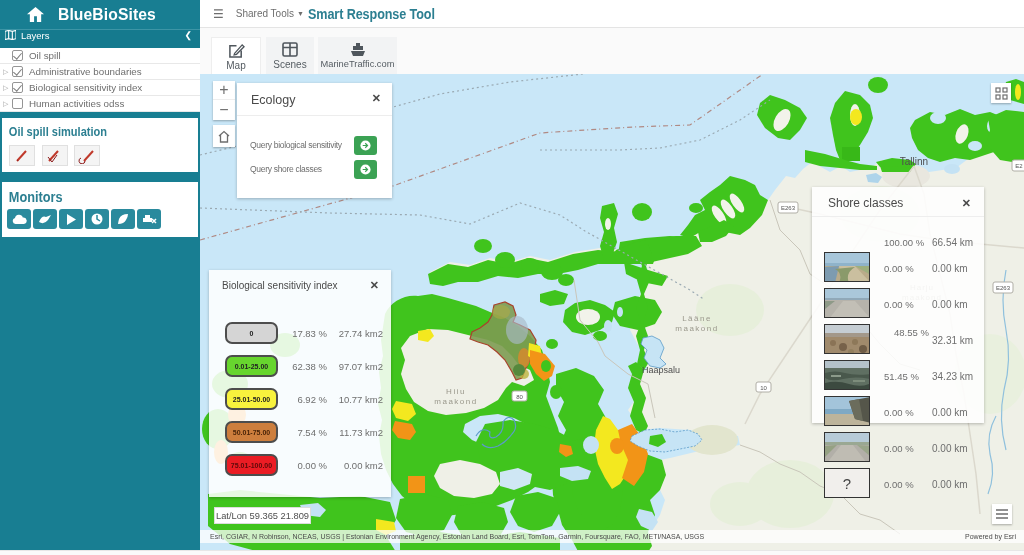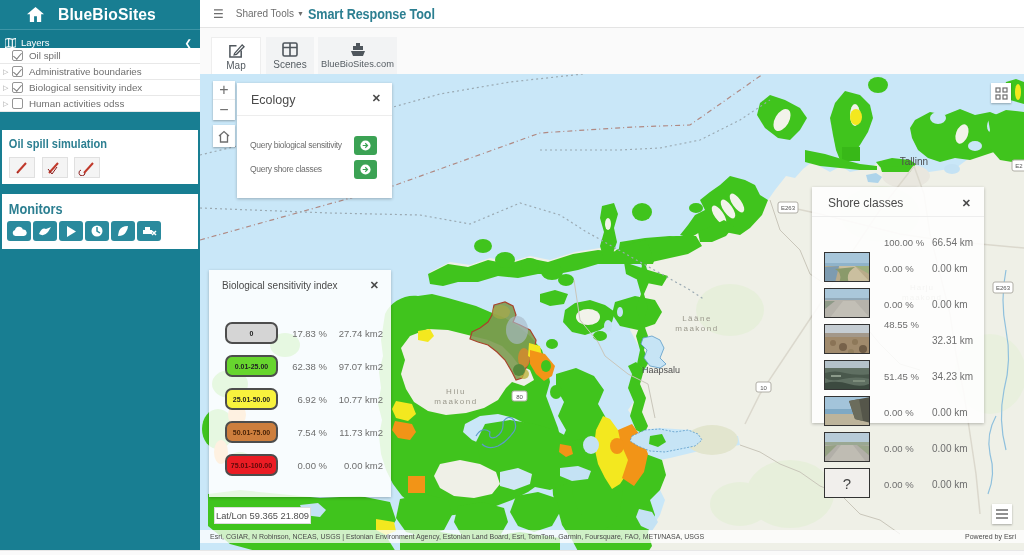--- a/index.html
+++ b/index.html
@@ -3,21 +3,21 @@
 <meta charset="utf-8">
 <style>
 * { margin:0; padding:0; box-sizing:border-box; }
 html,body { width:1024px; height:555px; overflow:hidden; font-family:"Liberation Sans", sans-serif; background:#fff; }
 #app { position:relative; width:1024px; height:555px; }
 
 #sidebar { position:absolute; left:0; top:0; width:200px; height:550px; background:#187e92; }
 #sb-head { height:29px; background:#187e92; display:flex; align-items:center; }
 #sb-head .home { margin-left:27px; }
 #sb-head .title { color:#fff; font-weight:bold; font-size:16.5px; margin-left:14px; letter-spacing:0.1px; transform:scaleX(0.95); transform-origin:0 50%; }
-#layers-bar { height:19px; background:#157a8e; border-top:1px solid #3d95a6; display:flex; align-items:flex-end; color:#fff; font-size:10px; }
+#layers-bar { height:19px; background:#157a8e; border-top:1px solid #3d95a6; display:flex; align-items:flex-start; color:#fff; font-size:10px; }
 #layers-bar .lic { margin-left:5px; width:11px; }
 #layers-bar .ltxt { margin-left:5px; font-size:9.5px; }
 #layers-bar .chev { margin-left:auto; margin-right:8px; font-size:9px; }
 #layer-list { background:#fff; }
 .lrow { height:16px; display:flex; align-items:center; border-bottom:1px solid #e8e8e8; font-size:9.8px; color:#6e6e6e; }
 .lrow .tri { width:9px; margin-left:3px; font-size:7px; color:#999; }
 .lrow .cb { width:11px; height:11px; border:1px solid #959595; border-radius:2px; margin-right:6px; position:relative; background:#fff; flex:0 0 auto;}
 .lrow .cb.c:after { content:""; position:absolute; left:2px; top:0px; width:4px; height:7px; border:solid #7b7b7b; border-width:0 1.5px 1.5px 0; transform:rotate(40deg); }
 .sbox { background:#fff; border:2px solid #187e92; margin:0; }
 .sbox h3 { color:#2c7f91; font-size:13px; font-weight:bold; padding:6px 0 4px 8px; transform:scaleX(0.85); transform-origin:0 50%; white-space:nowrap; }
@@ -92,21 +92,21 @@
         </svg>
       <span class="ltxt">Layers</span>
         <span class="chev">❮</span>
     </div>
     <div id="layer-list">
       <div class="lrow"><span class="tri"></span><span class="cb c"></span>Oil spill</div>
       <div class="lrow"><span class="tri">▷</span><span class="cb c"></span>Administrative boundaries</div>
       <div class="lrow"><span class="tri">▷</span><span class="cb c"></span>Biological sensitivity index</div>
       <div class="lrow"><span class="tri">▷</span><span class="cb"></span>Human activities odss</div>
     </div>
-    <div class="sbox" style="margin-top:16px;">
+    <div class="sbox" style="margin-top:4px;">
       <h3>Oil spill simulation</h3>
       <div class="btnrow">
         <div class="gbtn">
             <svg width="16" height="16" viewBox="0 0 16 16">
               <path d="M3 13 L12 3" stroke="#c0392b" stroke-width="2"></path>
               <path d="M3 13 l1.5-0.5 l-1-1 z" fill="#8b1a1a"></path>
             </svg>
           </div>
         <div class="gbtn">
             <svg width="18" height="16" viewBox="0 0 18 16">
@@ -181,21 +181,21 @@
             <path d="M1 5.5 H15 M8 1 V14" stroke="#4f565c" stroke-width="1.6"></path>
           </svg></div>
       <div class="tlabel">Scenes</div>
     </div>
     <div class="tab" style="left:118px; width:79px; font-size:9.3px;">
       <div class="ticon"><svg width="18" height="15" viewBox="0 0 18 15">
             <path d="M4 8 V4 h10 v4" fill="#4f565c"></path>
             <rect x="7" y="1" width="4" height="3" fill="#4f565c"></rect>
             <path d="M2 9 h14 l-2 5 h-10 z" fill="#4f565c"></path>
           </svg></div>
-      <div class="tlabel">BlueBioSites.com</div>
+      <div class="tlabel">MarineTraffic.com</div>
     </div>
   </div>
 
   <div id="map">
     <svg id="mapsvg" width="824" height="481" viewBox="0 0 824 481">
       <rect x="0" y="0" width="824" height="481" fill="#c9e7f8"></rect>
 
       <path fill="#eff0e7" d="M824 54 L800 61 L780 76 L756 94 L729 98 L703 91 L690 98 L682 86 L670 94 L650 98 L641 92 L630 98 L612 88 L603 95 L595 104 L586 102 L575 116 L568 126 L557 126 L548 121 L536 123 L530 131 L520 138 L512 151 L500 156 L490 162 L480 168 L472 166 L460 174 L450 181 L445 188 L448 196 L440 206 L443 218 L436 226 L433 241 L430 256 L438 271 L445 281 L440 288 L448 294 L440 301 L432 311 L435 326 L428 336 L435 346 L440 356 L460 354 L490 356 L515 360 L538 362 L540 371 L520 374 L495 378 L470 384 L450 388 L445 396 L450 406 L460 416 L465 426 L460 441 L450 456 L445 471 L448 481 L824 481 Z"></path>
 
       <path fill="#eff0e7" d="M230 198 L250 188 L270 191 L290 184 L310 188 L330 182 L350 186 L375 178 L400 174 L425 176 L448 178 L460 174 L455 188 L440 188 L420 188 L400 188 L380 194 L360 198 L340 198 L320 202 L300 200 L280 206 L260 206 L245 210 L232 208 Z"></path>
@@ -451,21 +451,21 @@
       <div class="hd">
           <span class="t">Shore classes</span>
           <span class="x">✕</span>
         </div>
       <div class="srow-p" style="top:50px;">100.00 %</div>
         <div class="srow-k" style="top:50px;">66.54 km</div>
       <div class="srow-p" style="top:76px;">0.00 %</div>
         <div class="srow-k" style="top:76px;">0.00 km</div>
       <div class="srow-p" style="top:112px;">0.00 %</div>
         <div class="srow-k" style="top:112px;">0.00 km</div>
-      <div class="srow-p" style="top:132px;">48.55 %</div>
+      <div class="srow-p" style="top:140px;margin-left:10px;">48.55 %</div>
         <div class="srow-k" style="top:148px;">32.31 km</div>
       <div class="srow-p" style="top:184px;">51.45 %</div>
         <div class="srow-k" style="top:184px;">34.23 km</div>
       <div class="srow-p" style="top:220px;">0.00 %</div>
         <div class="srow-k" style="top:220px;">0.00 km</div>
       <div class="srow-p" style="top:256px;">0.00 %</div>
         <div class="srow-k" style="top:256px;">0.00 km</div>
       <div class="srow-p" style="top:292px;">0.00 %</div>
         <div class="srow-k" style="top:292px;">0.00 km</div>
       <div class="thumb" style="top:65px;"><svg width="46" height="30" viewBox="0 0 46 30">

